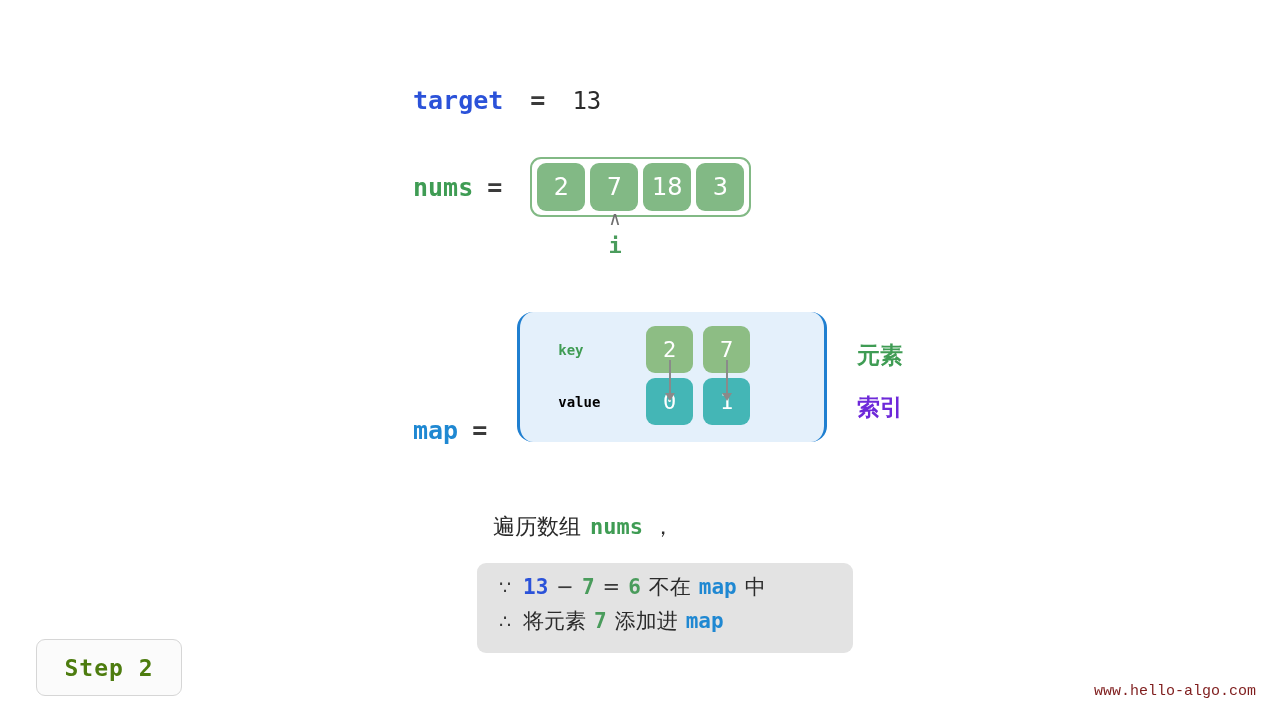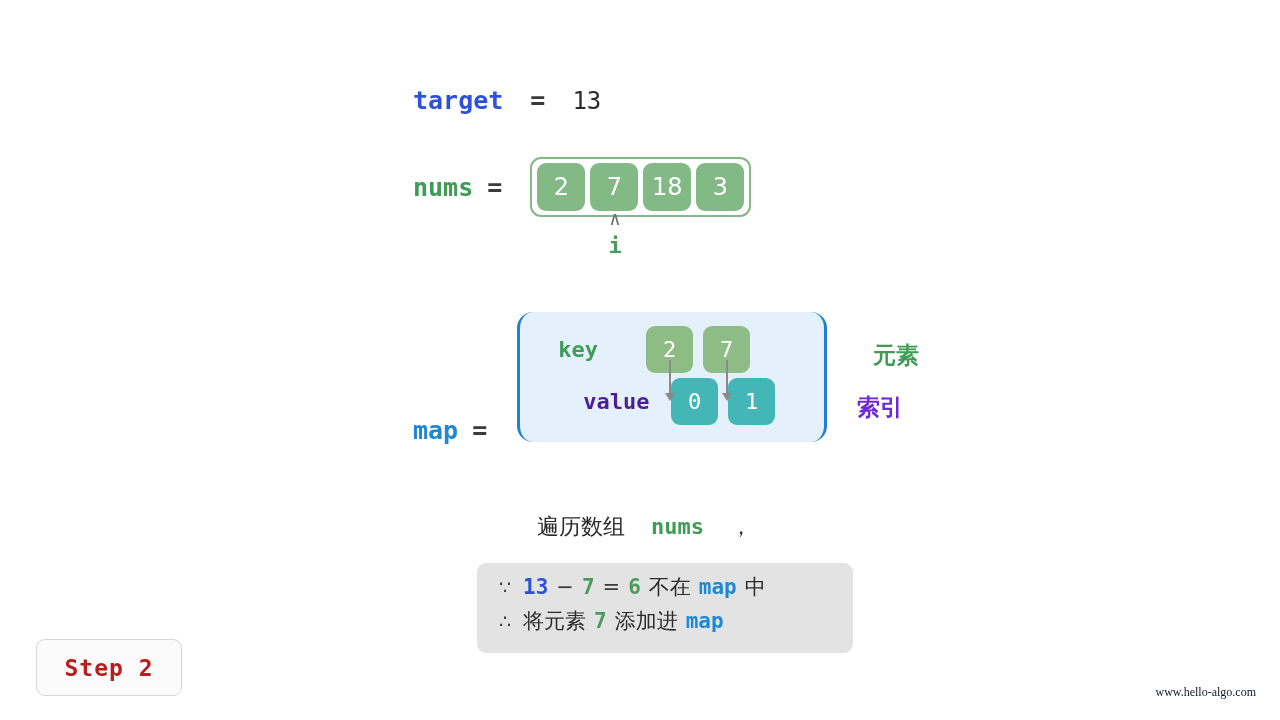--- a/index.html
+++ b/index.html
@@ -140,26 +140,26 @@
   .map-row {
     position: absolute;
     left: 38px;
     display: flex;
     align-items: center;
   }
   .map-row.keys  { top: 14px; }
   .map-row.vals  { top: 66px; }
   .row-label {
     width: 88px;
-    font-size: 22px;
+    font-size: 14px;
     font-weight: bold;
     text-align: left;
   }
   .row-label.key   { color: #3f9c54; }
-  .row-label.value { color: #4c1d95; margin-left: 25px; }
+  .row-label.value { color: #000000; }
   .kv-cells { display: flex; gap: 10px; }
   .kcell, .vcell {
     width: 47px;
     height: 47px;
     border-radius: 9px;
     color: #ffffff;
     display: flex;
     align-items: center;
     justify-content: center;
     font-size: 22px;
@@ -192,35 +192,34 @@
     left: 857px;
     top: 336px;
     font-family: "DejaVu Sans", "Liberation Sans", sans-serif;
   }
   #side-labels div {
     font-size: 23px;
     font-weight: bold;
     height: 52px;
     line-height: 38px;
   }
-  #side-labels .l-elem { color: #3f9c54; margin-left: 16px; }
+  #side-labels .l-elem { color: #3f9c54; }
   #side-labels .l-idx  { color: #6d28d9; }
 
   
   #caption {
     position: absolute;
     left: 493px;
     top: 512px;
     font-size: 22px;
     color: #2b2b2b;
     font-family: "DejaVu Sans", "Liberation Sans", sans-serif;
     display: flex;
     align-items: baseline;
-    gap: 26px;
-    margin-left: 44px;
+    gap: 9px;
   }
   #caption .tok-nums {
     color: #3f9c54;
     font-weight: bold;
     font-family: "DejaVu Sans Mono", "Liberation Mono", monospace;
     font-size: 22px;
   }
   #caption .comma { color: #2b2b2b; }
 
   
@@ -262,35 +261,35 @@
     left: 36px;
     top: 639px;
     width: 144px;
     height: 55px;
     border: 1.5px solid #d6d6d6;
     border-radius: 9px;
     background: #fbfbfb;
     display: flex;
     align-items: center;
     justify-content: center;
-    color: #b91c1c;
+    color: #4d7c0f;
     font-size: 23px;
     font-weight: bold;
     font-family: "DejaVu Sans Mono", "Liberation Mono", monospace;
     letter-spacing: 1px;
   }
 
   
   #watermark {
     position: absolute;
     right: 24px;
     bottom: 20px;
-    color: #0f172a;
-    font-size: 12px;
-    font-family: Liberation Serif, serif;
+    color: #7f1d1d;
+    font-size: 15px;
+    font-family: Liberation Mono, monospace;
   }
 </style>
 </head>
 <body>
 
 <div id="target-row">
   <span class="var-target mono">target</span>
   <span class="eq mono">=</span>
   <span class="num">13</span>
 </div>

